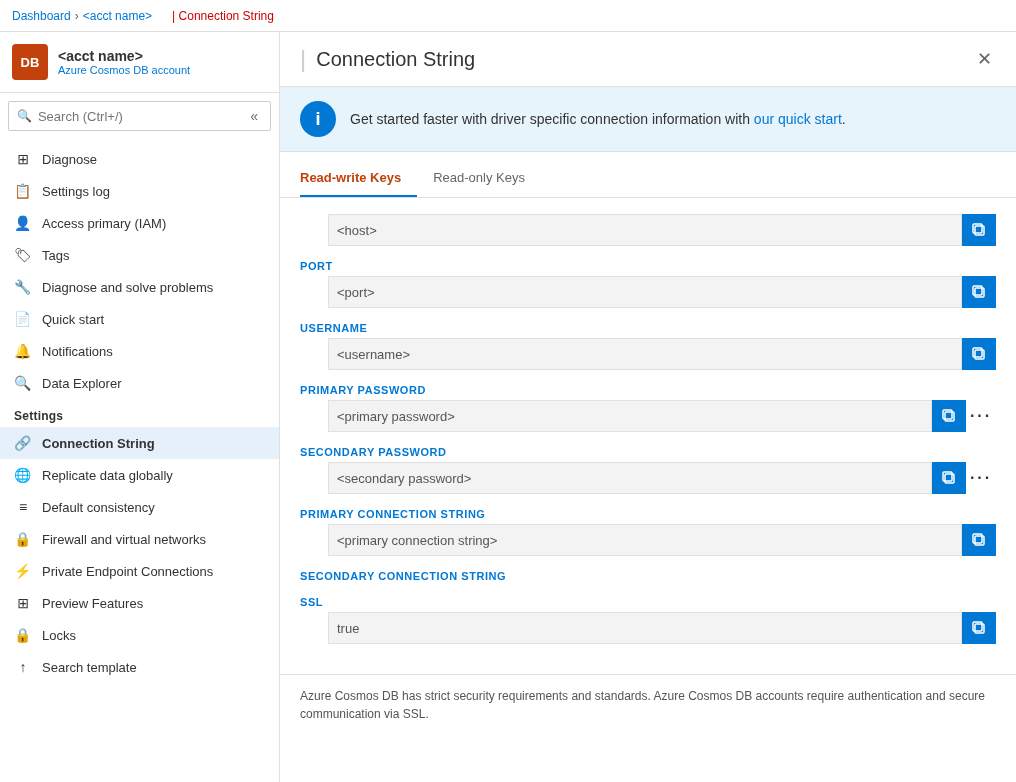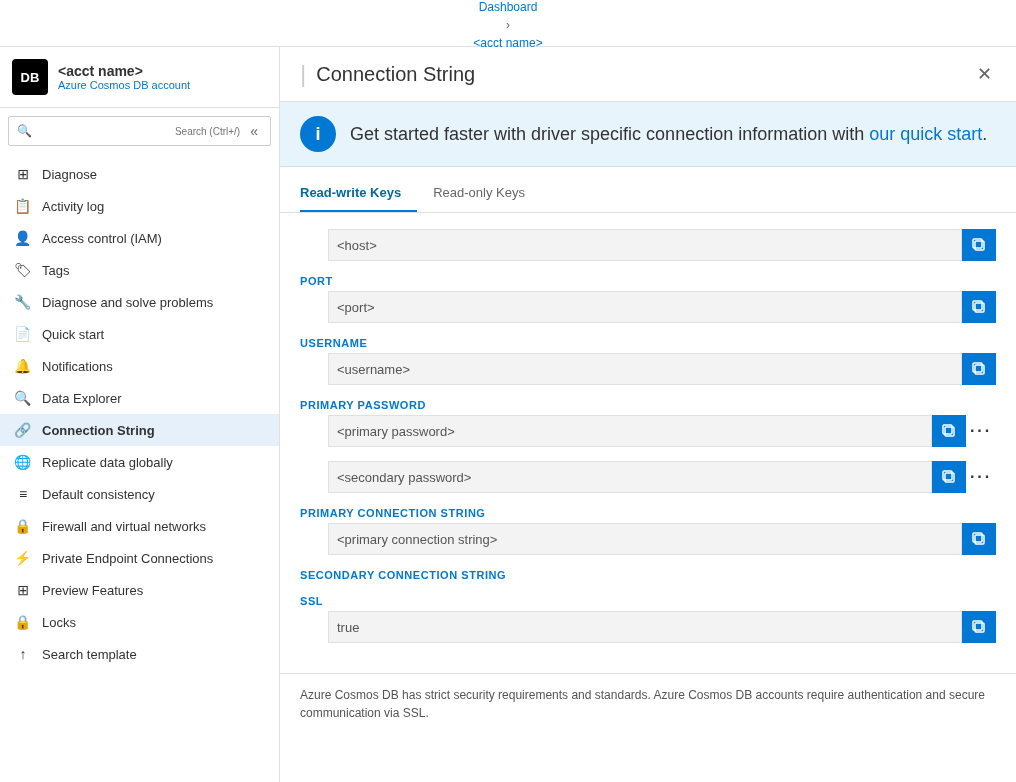--- a/index.html
+++ b/index.html
@@ -1,29 +1,28 @@
 <!DOCTYPE html>
 <html><head>
   <meta charset="utf-8">
   <style>
     * { box-sizing: border-box; margin: 0; padding: 0; font-family: 'Segoe UI', Arial, sans-serif; }
     body { background: #f3f3f3; font-size: 13px; color: #333; width: 1016px; height: 782px; overflow: hidden; }
 
     
     .top-bar {
-      height: 47px;
+      height: 32px;
       background: #fff;
       display: flex;
       align-items: center;
       padding: 0 12px;
       border-bottom: 1px solid #e0e0e0;
       font-size: 12px;
       color: #0078d4;
       gap: 4px;
-      flex-direction: column;
     }
     .top-bar .breadcrumb-separator { color: #666; }
     .top-bar .breadcrumb-current { color: #cc0000; margin-left: 16px; }
 
     
     .main-layout {
       display: flex;
       height: calc(782px - 32px);
     }
 
@@ -40,21 +39,21 @@
     .sidebar-header {
       padding: 12px;
       border-bottom: 1px solid #e0e0e0;
       display: flex;
       align-items: center;
       gap: 10px;
     }
     .sidebar-header-icon {
       width: 36px;
       height: 36px;
-      background: #000000;
+      background: #c2410c;
       border-radius: 4px;
       display: flex;
       align-items: center;
       justify-content: center;
       color: #fff;
       font-weight: bold;
       font-size: 13px;
       flex-shrink: 0;
     }
     .sidebar-header-text { flex: 1; }
@@ -67,25 +66,24 @@
       align-items: center;
       border: 1px solid #ccc;
       border-radius: 2px;
       padding: 4px 8px;
       gap: 6px;
       background: #fff;
     }
     .search-box input {
       border: none;
       outline: none;
-      font-size: 10px;
+      font-size: 13px;
       width: 100%;
       color: #a21caf;
       background: transparent;
-      text-align: right;
     }
     .search-icon-wrapper { color: #666; font-size: 12px; }
 
     .collapse-btn {
       margin-left: auto;
       background: none;
       border: none;
       cursor: pointer;
       color: #666;
       font-size: 14px;
@@ -178,39 +176,39 @@
       background: #0078d4;
       border-radius: 50%;
       display: flex;
       align-items: center;
       justify-content: center;
       color: #fff;
       font-size: 18px;
       font-weight: bold;
       flex-shrink: 0;
     }
-    .info-banner-text { font-size: 18px; color: #333; }
+    .info-banner-text { font-size: 14px; color: #333; }
     .info-banner-text a { color: #0078d4; text-decoration: none; }
 
     
     .tabs-bar {
       display: flex;
       padding: 0 20px;
       border-bottom: 1px solid #e0e0e0;
     }
     .tab-item {
       padding: 10px 16px 10px 0;
       margin-right: 16px;
       cursor: pointer;
       font-size: 13px;
       color: #666;
       border-bottom: 2px solid transparent;
     }
     .tab-item.active {
-      color: #0369a1;
+      color: #c2410c;
       border-bottom: 2px solid #0078d4;
       font-weight: 600;
     }
 
     
     .fields-container { padding: 16px 20px; }
     .field-group { margin-bottom: 14px; }
     .field-label {
       font-size: 11px;
       font-weight: 600;
@@ -293,25 +291,25 @@
       <button class="collapse-btn">«</button>
     </div>
 
     <div class="sidebar-nav">
       <div class="nav-item">
         <span class="nav-icon">⊞</span>
         <span>Diagnose</span>
       </div>
       <div class="nav-item">
         <span class="nav-icon">📋</span>
-        <span>Activity log</span>
+        <span>Settings log</span>
       </div>
       <div class="nav-item">
         <span class="nav-icon">👤</span>
-        <span>Access control (IAM)</span>
+        <span>Access primary (IAM)</span>
       </div>
       <div class="nav-item">
         <span class="nav-icon">🏷</span>
         <span>Tags</span>
       </div>
       <div class="nav-item">
         <span class="nav-icon">🔧</span>
         <span>Diagnose and solve problems</span>
       </div>
       <div class="nav-item">
@@ -320,20 +318,21 @@
       </div>
       <div class="nav-item">
         <span class="nav-icon">🔔</span>
         <span>Notifications</span>
       </div>
       <div class="nav-item">
         <span class="nav-icon">🔍</span>
         <span>Data Explorer</span>
       </div>
 
+      <div class="section-label">Settings</div>
 
       <div class="nav-item active">
         <span class="nav-icon">🔗</span>
         <span>Connection String</span>
       </div>
       <div class="nav-item">
         <span class="nav-icon">🌐</span>
         <span>Replicate data globally</span>
       </div>
       <div class="nav-item">
@@ -436,20 +435,21 @@
               <svg width="16" height="16" viewBox="0 0 16 16">
                   <rect x="4" y="4" width="9" height="9" rx="1" stroke="white" stroke-width="1.5" fill="none"></rect>
                   <rect x="2" y="2" width="9" height="9" rx="1" stroke="white" stroke-width="1.5" fill="none"></rect>
                 </svg>
             </button>
             <button class="more-btn">···</button>
           </div>
         </div>
 
         <div class="field-group">
+          <div class="field-label">SECONDARY PASSWORD</div>
           <div class="field-row">
             <input class="field-input" type="text" readonly="" value="&lt;secondary password&gt;" style="">
             <button class="copy-btn">
               <svg width="16" height="16" viewBox="0 0 16 16">
                   <rect x="4" y="4" width="9" height="9" rx="1" stroke="white" stroke-width="1.5" fill="none"></rect>
                   <rect x="2" y="2" width="9" height="9" rx="1" stroke="white" stroke-width="1.5" fill="none"></rect>
                 </svg>
             </button>
             <button class="more-btn">···</button>
           </div>

